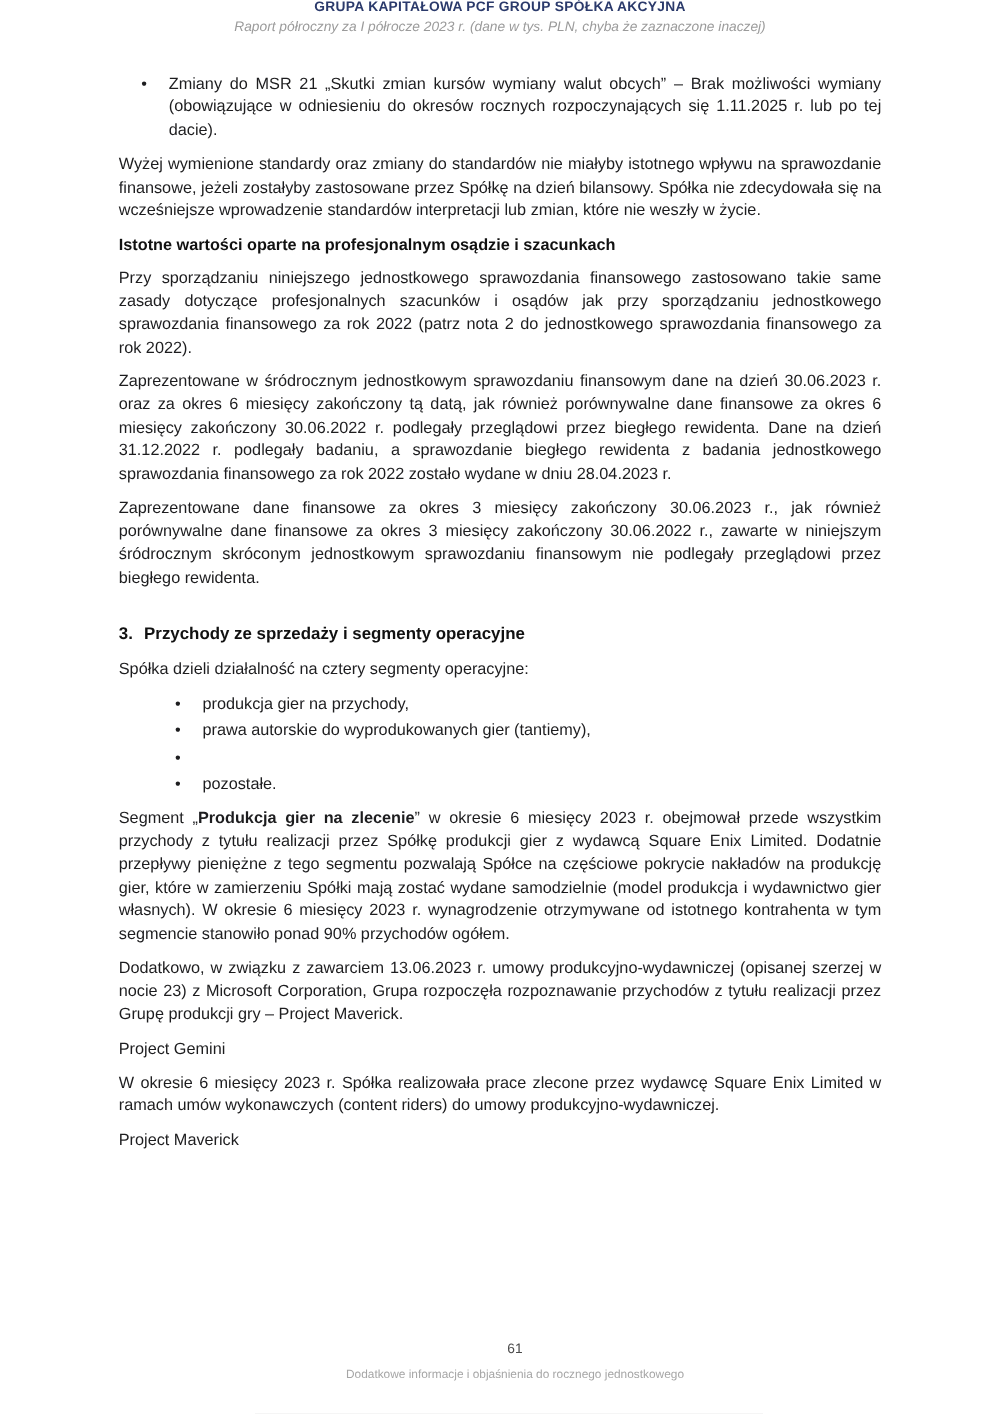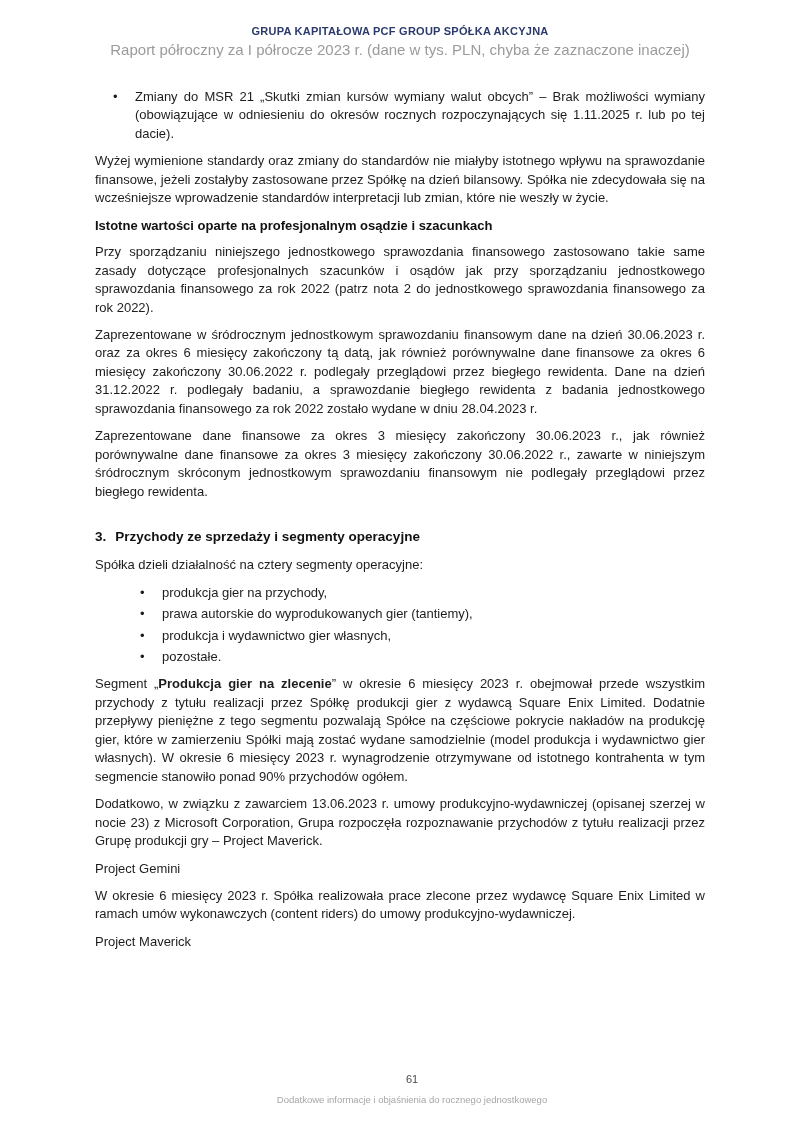--- a/index.html
+++ b/index.html
@@ -7,31 +7,32 @@
   .page {
     width: 800px;
     height: 1131px;
     margin: 0 auto;
     background: #ffffff;
     font-family: "Liberation Sans", "DejaVu Sans", sans-serif;
     color: #1d1d1f;
     position: relative;
     overflow: hidden;
   }
-  .header { text-align: center; padding-top: 25px; }
+  .header { text-align: center; }
   .header-title {
     font-size: 11px;
     font-weight: 700;
     color: #2b3a6b;
     letter-spacing: 0.25px;
   }
   .header-subtitle {
-    font-size: 15px;
+    font-size: 11px;
     color: #9b9b9b;
     margin-top: 4px;
+    font-style: italic;
   }
   .content {
     padding: 30px 95px 0 95px;
     font-size: 13px;
     line-height: 1.42;
     text-align: justify;
   }
   p.para { margin: 0 0 9px 0; }
   .subheading {
     font-size: 13px;
@@ -106,21 +107,20 @@
       <div class="bullet-item sub-bullet">
         <span class="bullet-marker">•</span>
         <span class="bullet-text">produkcja gier na przychody,</span>
       </div>
       <div class="bullet-item sub-bullet">
         <span class="bullet-marker">•</span>
         <span class="bullet-text">prawa autorskie do wyprodukowanych gier (tantiemy),</span>
       </div>
       <div class="bullet-item sub-bullet">
         <span class="bullet-marker">•</span>
-        <span class="bullet-text">produkcja i wydawnictwo gier własnych,</span>
       </div>
       <div class="bullet-item sub-bullet">
         <span class="bullet-marker">•</span>
         <span class="bullet-text">pozostałe.</span>
       </div>
     </div>
 
     <p class="para"><span>Segment „</span><b>Produkcja gier na zlecenie</b><span>” w okresie 6 miesięcy 2023 r. obejmował przede wszystkim przychody z tytułu realizacji przez Spółkę produkcji gier z wydawcą Square Enix Limited. Dodatnie przepływy pieniężne z tego segmentu pozwalają Spółce na częściowe pokrycie nakładów na produkcję gier, które w zamierzeniu Spółki mają zostać wydane samodzielnie (model produkcja i wydawnictwo gier własnych). W okresie 6 miesięcy 2023 r. wynagrodzenie otrzymywane od istotnego kontrahenta w tym segmencie stanowiło ponad 90% przychodów ogółem.</span></p>
 
     <p class="para">Dodatkowo, w związku z zawarciem 13.06.2023 r. umowy produkcyjno-wydawniczej (opisanej szerzej w nocie 23) z Microsoft Corporation, Grupa rozpoczęła rozpoznawanie przychodów z tytułu realizacji przez Grupę produkcji gry – Project Maverick.</p>

